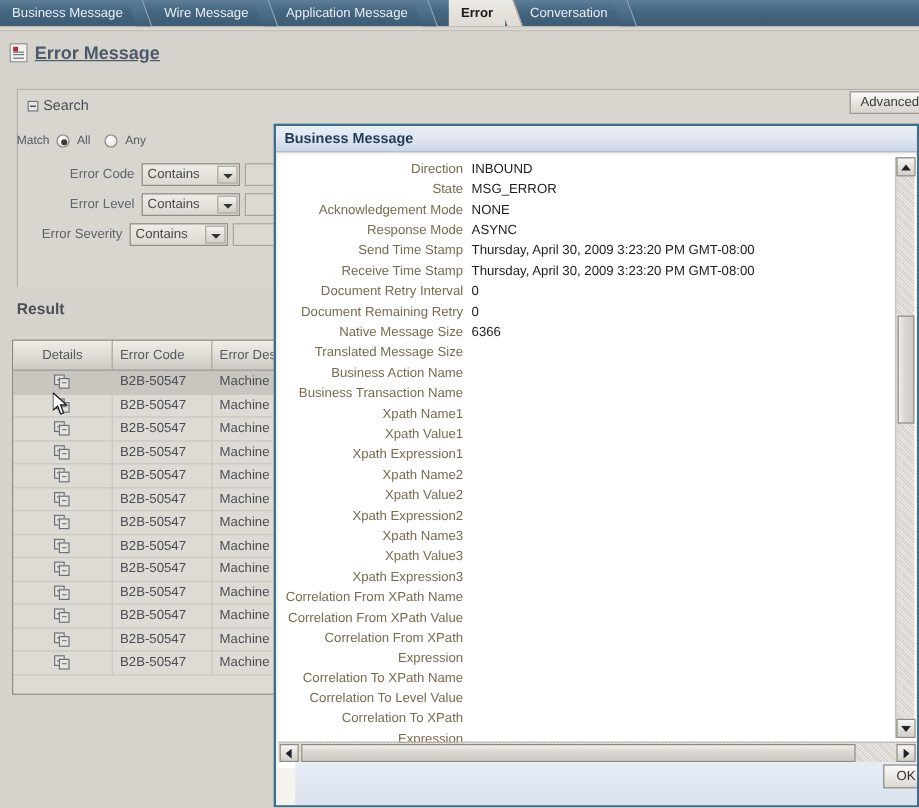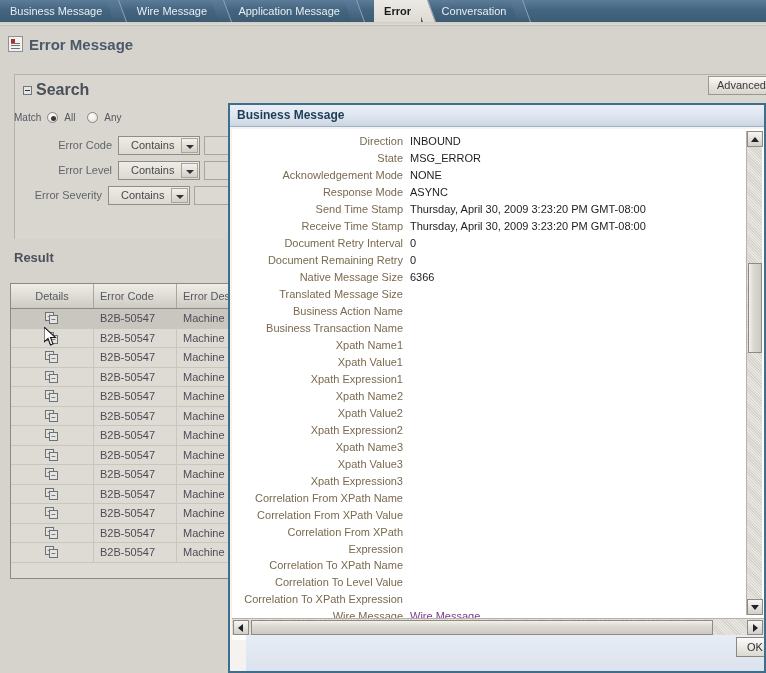--- a/index.html
+++ b/index.html
@@ -80,34 +80,34 @@
     width: 4px; height: 4px;
     background: #b52b27;
   }
   #titleicon::after {
     content: "";
     position: absolute; left: 2px; top: 8px;
     width: 9px; height: 1px;
     background: #6a7480;
     box-shadow: 0 3px 0 #6a7480, 0 -2px 0 #6a7480;
   }
-  #titletext { font-size: 15px; font-weight: bold; color: #4a5a6a; }
+  #titletext { font-size: 15px; font-weight: bold; color: #4a5a6a; text-decoration: underline; }
 
   
   #searchpanel {
     position: absolute; left: 14px; top: 74px;
     width: 760px; height: 165px;
     background: #d9d6d0;
     border: 1px solid #b6b2aa;
     border-bottom: none;
   }
   #searchhdr {
     position: absolute; left: 8px; top: 6px;
     display: flex; align-items: center; gap: 4px;
-    font-size: 16px; font-weight: bold; color: #4a5058;
+    font-size: 12px; font-weight: normal; color: #4a5058;
   }
   .twisty {
     width: 9px; height: 9px;
     border: 1px solid #6e7480;
     background: #e8e6e0;
     position: relative;
   }
   .twisty::before {
     content: ""; position: absolute;
     left: 1px; top: 3px; width: 5px; height: 1px; background: #32363c;
@@ -148,21 +148,21 @@
   }
   .formlbl {
     width: 104px; text-align: right; padding-right: 6px;
     font-size: 11px; color: #60656c;
   }
   .opsel {
     width: 82px; height: 19px;
     background: linear-gradient(to bottom, #eeece6, #dcd9d2);
     border: 1px solid #918d86;
     font-size: 11px; color: #4a4a4a;
-    padding-left: 12px; line-height: 17px;
+    padding-left: 4px; line-height: 17px;
     position: relative; cursor: pointer;
   }
   .opsel .arrowbox {
     position: absolute; right: 1px; top: 1px;
     width: 17px; height: 15px;
     background: linear-gradient(to bottom, #f3f1eb, #d2cfc8);
     border: 1px solid #a8a49c;
   }
   .opsel .arrowbox::after {
     content: ""; position: absolute;
@@ -258,21 +258,21 @@
     width: 532px; height: 511px;
     background: #ffffff;
     overflow: hidden;
   }
   #fieldlist {
     position: absolute; left: 0; top: 4px;
     width: 500px;
   }
   .frow { display: flex; min-height: 17px; }
   .flbl {
-    width: 178px; text-align: right; padding-right: 7px;
+    width: 161px; text-align: right; padding-right: 7px;
     font-size: 11px; color: #7a6a4f;
     line-height: 16.6px;
   }
   .fval {
     font-size: 11px; color: #1d1d1d;
     line-height: 16.6px; white-space: nowrap;
   }
   .fval.link { color: #7a3a8a; text-decoration: none; cursor: pointer; }
 
   

